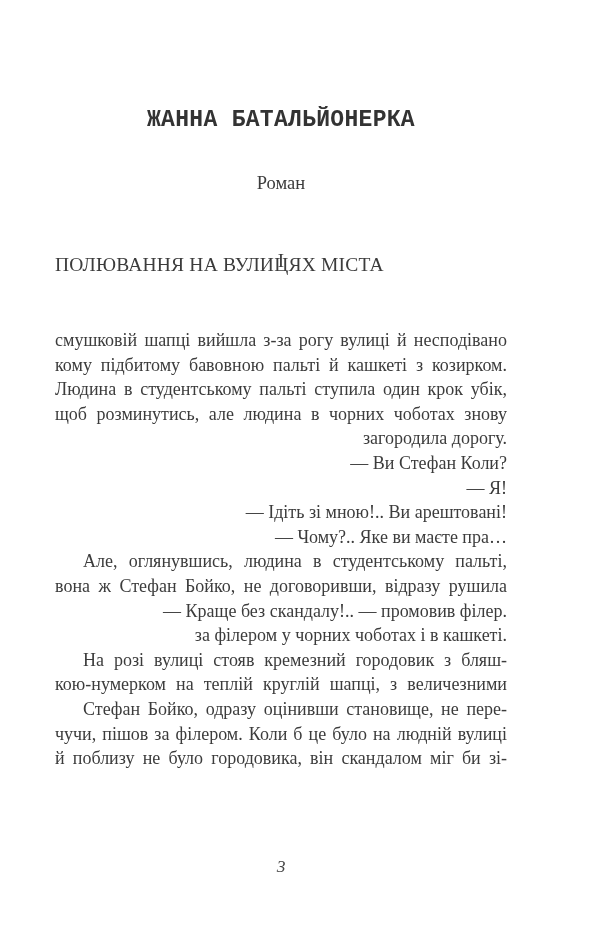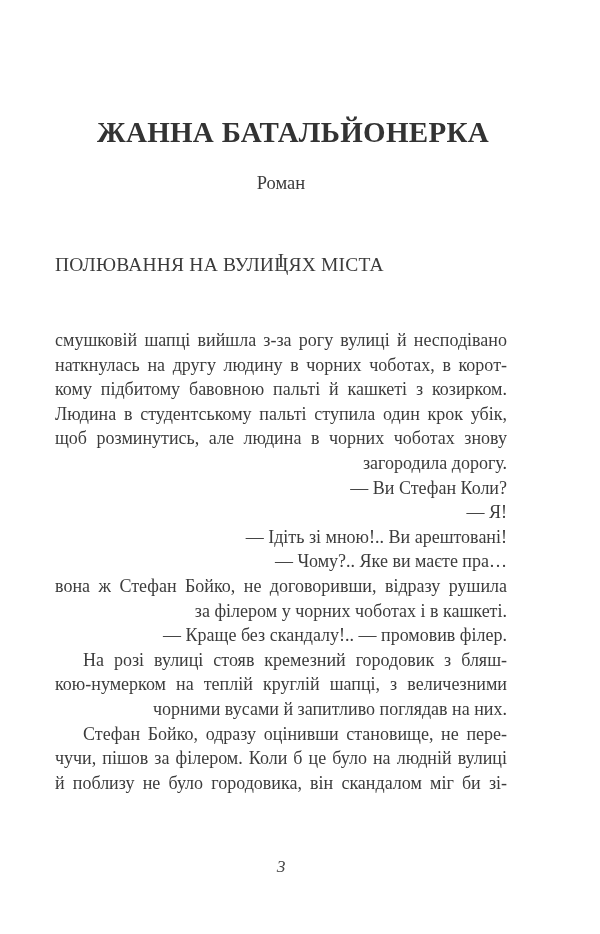--- a/index.html
+++ b/index.html
@@ -9,27 +9,28 @@
     height: 934px;
     background: #ffffff;
     font-family: "Liberation Serif", "DejaVu Serif", serif;
     color: #3c3c3c;
     overflow: hidden;
   }
   .abs { position: absolute; left: 55px; width: 452px; margin-top: 28px; }
 
   .book-title {
     top: 107px;
-    margin: 12px;
-    font-size: 29px;
+    margin: 0;
+    font-size: 23px;
     line-height: 26px;
     font-weight: bold;
     letter-spacing: 0.3px;
     text-align: center;
     color: #333333;
+    font-family: Liberation Mono, monospace;
   }
   .subtitle {
     top: 143px;
     font-size: 18.5px;
     line-height: 24px;
     text-align: center;
   }
   .chapter-number {
     top: 221px;
     font-size: 19px;
@@ -68,34 +69,33 @@
   <h1 class="abs book-title">ЖАННА БАТАЛЬЙОНЕРКА</h1>
 
   <div class="abs subtitle">Роман</div>
 
   <div class="abs chapter-number">I</div>
 
   <h2 class="abs chapter-title">ПОЛЮВАННЯ НА ВУЛИЦЯХ МІСТА</h2>
 
   <div class="abs body-text" id="body-text">
       <div class="ln just">смушковій шапці вийшла з-за рогу вулиці й несподівано</div>
-      <div class="ln just">наткнулась на другу людину в чорних чоботах, в корот-</div>
       <div class="ln just">кому підбитому бавовною пальті й кашкеті з козирком.</div>
       <div class="ln just">Людина в студентському пальті ступила один крок убік,</div>
       <div class="ln just">щоб розминутись, але людина в чорних чоботах знову</div>
       <div class="ln">загородила дорогу.</div>
       <div class="ln indent">— Ви Стефан Коли?</div>
       <div class="ln indent">— Я!</div>
       <div class="ln indent">— Ідіть зі мною!.. Ви арештовані!</div>
       <div class="ln indent">— Чому?.. Яке ви маєте пра…</div>
+      <div class="ln indent just">Але, оглянувшись, людина в студентському пальті,</div>
       <div class="ln just">вона ж Стефан Бойко, не договоривши, відразу рушила</div>
+      <div class="ln indent">— Краще без скандалу!.. — промовив філер.</div>
       <div class="ln">за філером у чорних чоботах і в кашкеті.</div>
-      <div class="ln indent">— Краще без скандалу!.. — промовив філер.</div>
       <div class="ln indent just">На розі вулиці стояв кремезний городовик з бляш-</div>
       <div class="ln just">кою-нумерком на теплій круглій шапці, з величезними</div>
-      <div class="ln">чорними вусами й запитливо поглядав на них.</div>
       <div class="ln indent just">Стефан Бойко, одразу оцінивши становище, не пере-</div>
       <div class="ln just">чучи, пішов за філером. Коли б це було на людній вулиці</div>
       <div class="ln just">й поблизу не було городовика, він скандалом міг би зі-</div>
     </div>
 
   <div class="abs page-number">3</div>
 </div>
 
 </body></html>

